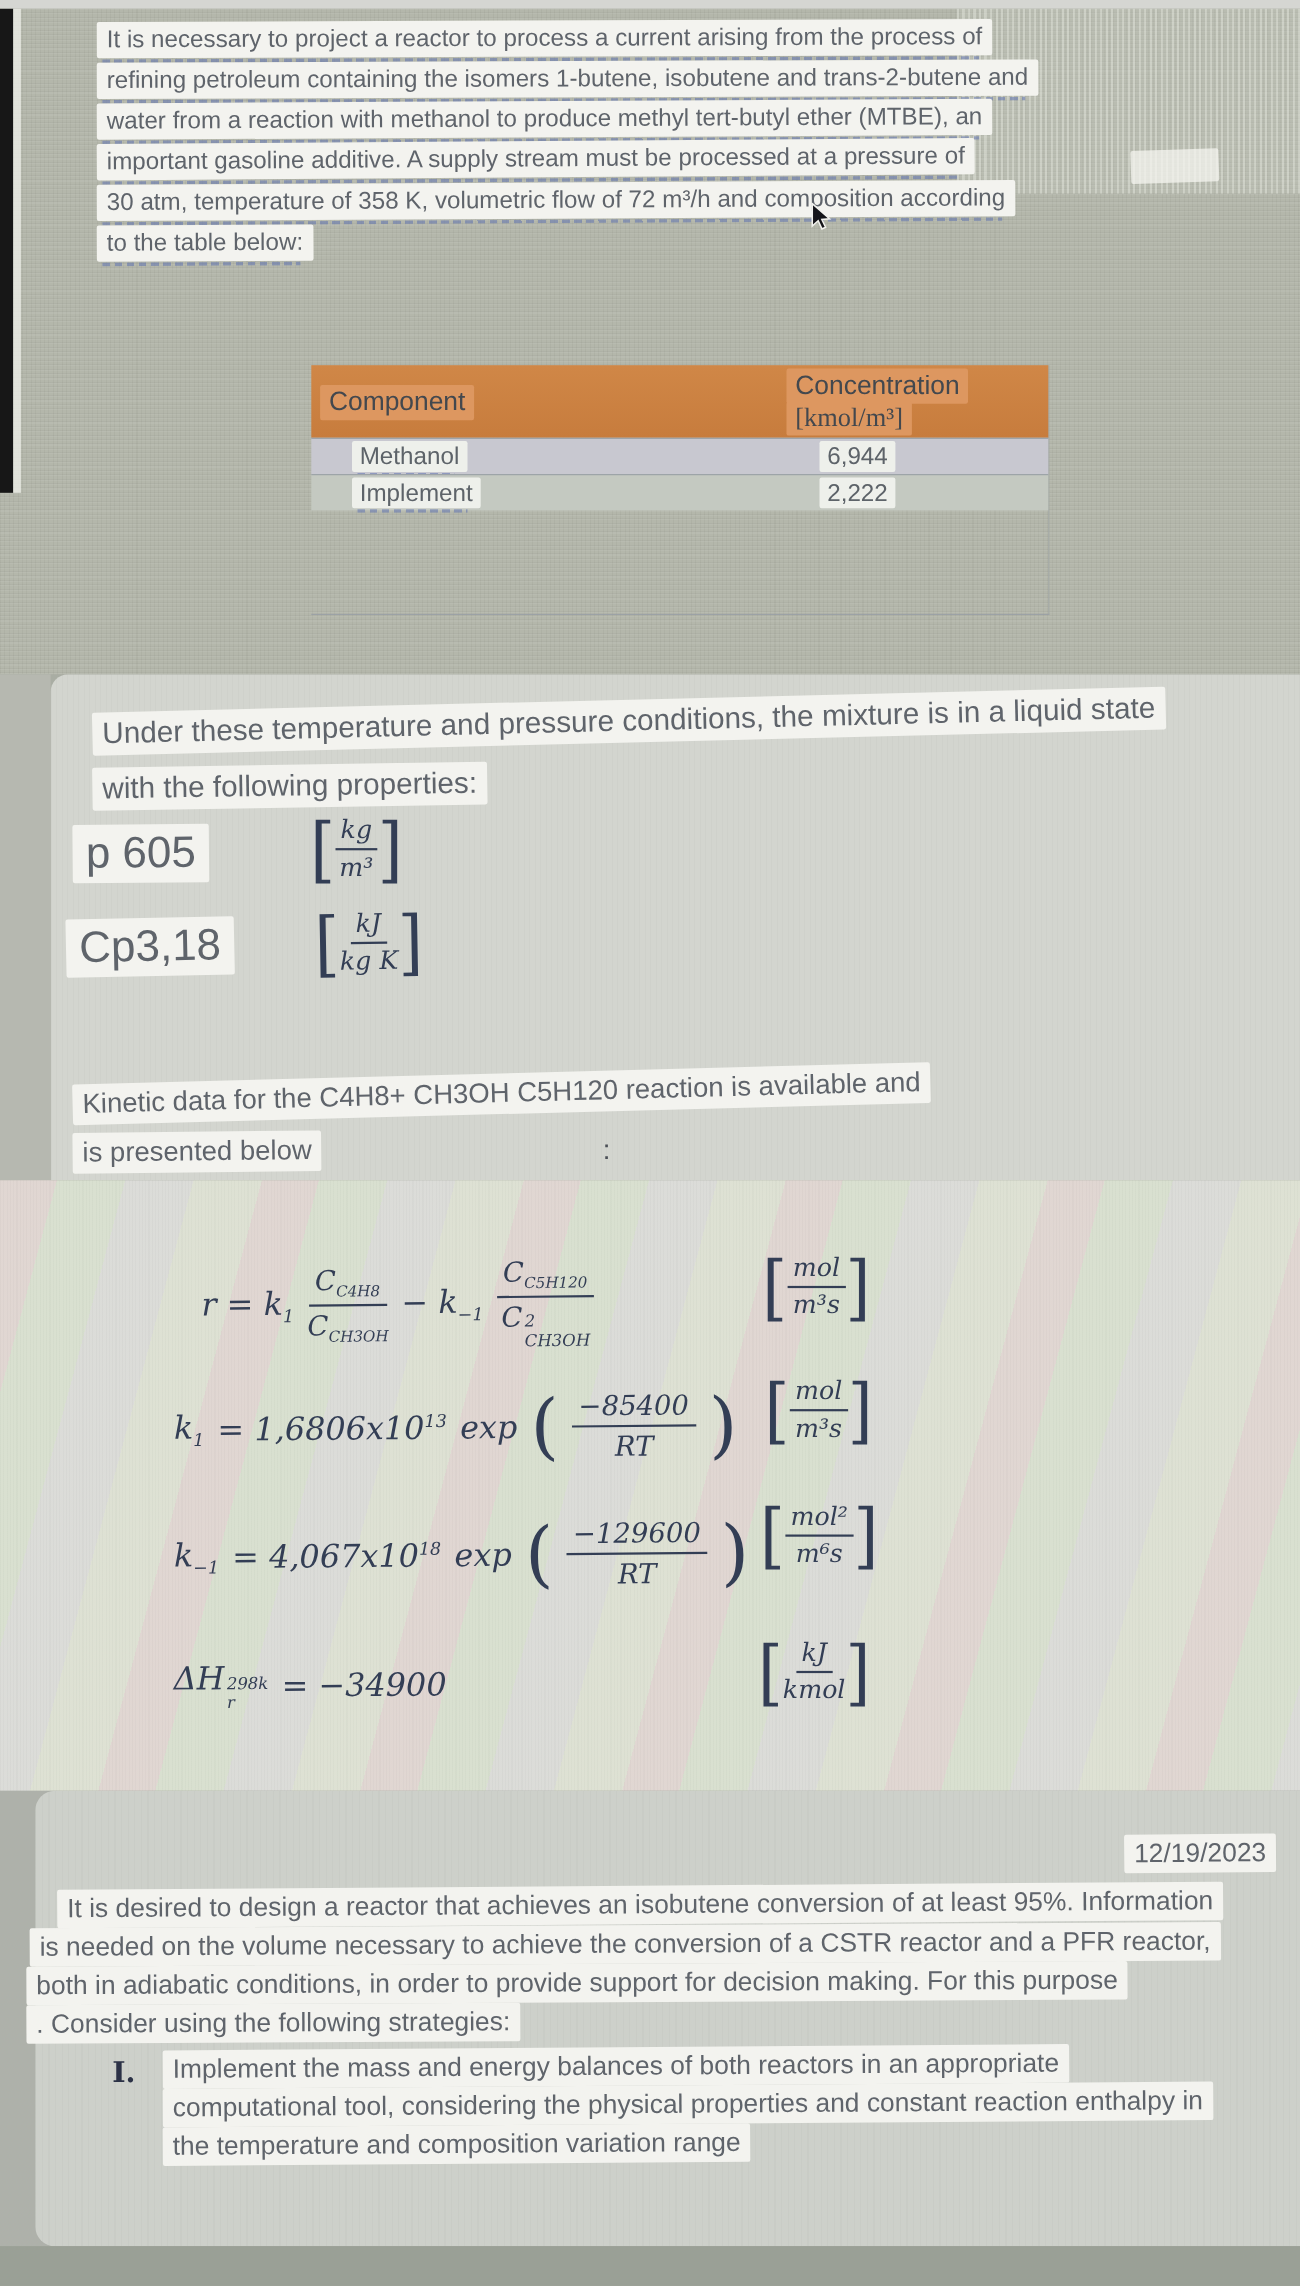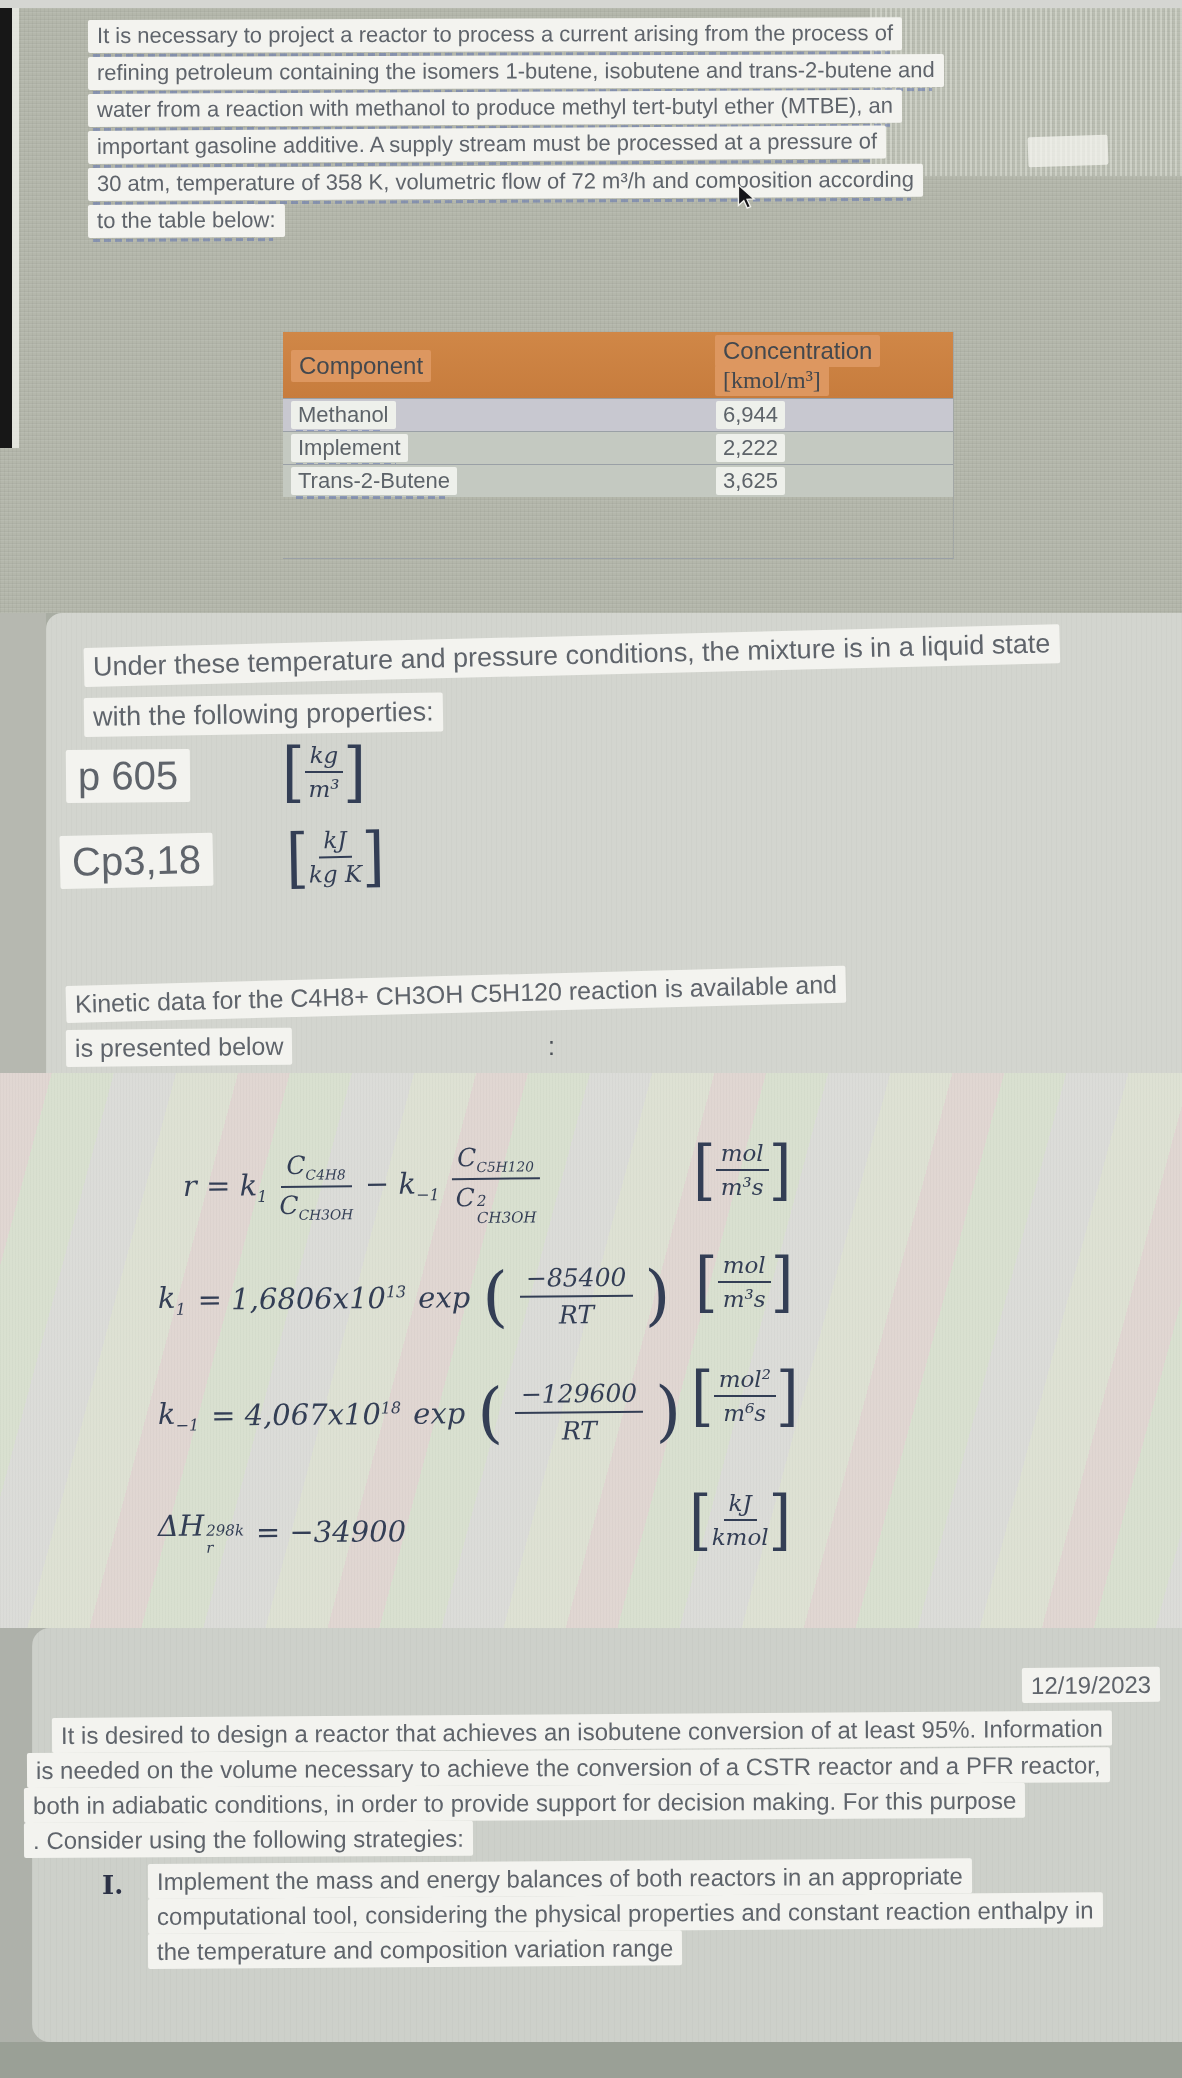--- a/index.html
+++ b/index.html
@@ -34,21 +34,21 @@
   .t22{font-size:22px;} .t24{font-size:24px;} .t25{font-size:25px;} .t27{font-size:27px;} .t40{font-size:40px;padding:2px 12px;}
   .us::after{content:"";position:absolute;left:5px;right:12px;bottom:-4px;height:3px;
       background:repeating-linear-gradient(90deg, rgba(96,115,176,0.55) 0 7px, rgba(96,115,176,0) 7px 11px);}
 
   
   .tbl{position:absolute;left:283px;top:332px;width:670px;height:226px;border-right:1px solid #a2a7a5;border-bottom:1px solid #9aa0a6;}
   .tbl-head{position:relative;width:100%;height:66px;background:linear-gradient(180deg,#d08747 0%,#c77c3d 100%);}
   .th-box{position:absolute;background:#dd9760;color:#43484e;padding:2px 8px;font-size:24px;white-space:nowrap;border-radius:2px;}
   .trow{position:relative;width:100%;height:32px;border-top:1px solid #9aa0a6;}
   .r-odd{background:#c8c8d0;} .r-even{background:#c4c9c1;}
-  .cell{position:absolute;top:2px;background:#eef0eb;color:#5d6369;font-size:22px;padding:1px 7px;white-space:nowrap;border-radius:2px;}
+  .cell{position:absolute;top:2px;background:#eef0eb;color:#5d6369;font-size:22px;padding:1px 7px;white-space:nowrap;border-radius:2px;margin-left:29px;}
   .c1{left:8px;} .c2{left:433px;}
 
   
   .eq{position:absolute;display:flex;align-items:center;color:#333e55;
       font-family:"DejaVu Serif",serif;font-style:italic;font-size:29px;gap:12px;transform-origin:left center;}
   .eq sub{font-size:0.55em;} .eq sup{font-size:0.55em;}
   .frac{display:inline-flex;flex-direction:column;align-items:center;font-size:25px;}
   .fn{border-bottom:2px solid currentColor;padding:0 6px 3px;white-space:nowrap;}
   .fd{padding-top:3px;white-space:nowrap;}
   .paren{font-size:66px;line-height:0.85;font-weight:300;font-style:normal;}
@@ -103,24 +103,20 @@
       <span class="th-box" style="left:432px;top:33px;font-family:Liberation Serif, serif;">[kmol/m³]</span>
     </div>
     <div class="trow r-odd">
       <span class="cell c1 us">Methanol</span>
       <span class="cell c2">6,944</span>
     </div>
     <div class="trow r-even">
       <span class="cell c1 us">Implement</span>
       <span class="cell c2">2,222</span>
     </div>
-    <div class="trow r-even">
-      <span class="cell c1 us">Trans-2-Butene</span>
-      <span class="cell c2">3,625</span>
-    </div>
   </div>
 
   <div class="hl t27" style="left:84px;top:648px;transform:rotate(-1.4deg);">Under these temperature and pressure conditions, the mixture is in a liquid state</div>
   <div class="hl t27" style="left:84px;top:698px;transform:rotate(-0.9deg);">with the following properties:</div>
 
   <div class="hl t40" style="left:66px;top:750px;transform:rotate(-0.5deg);">p 605</div>
   <div class="units" style="left:282px;top:742px;">
     <span class="br">[</span>
     <span class="ufrac">
         <span class="un">kg</span>

